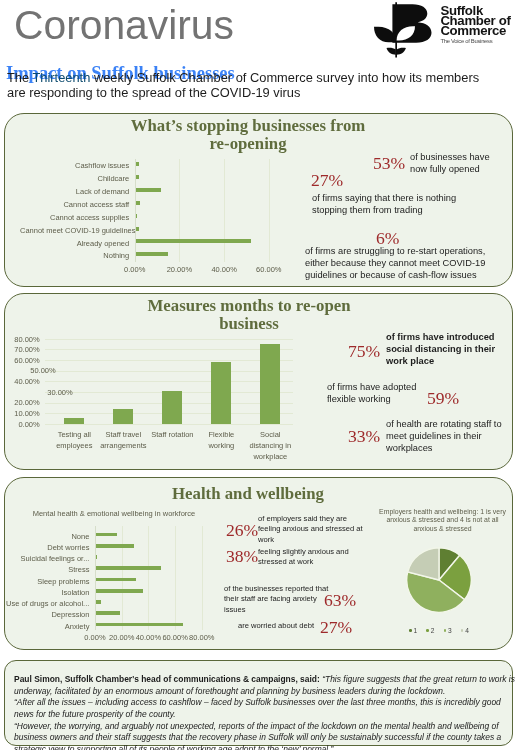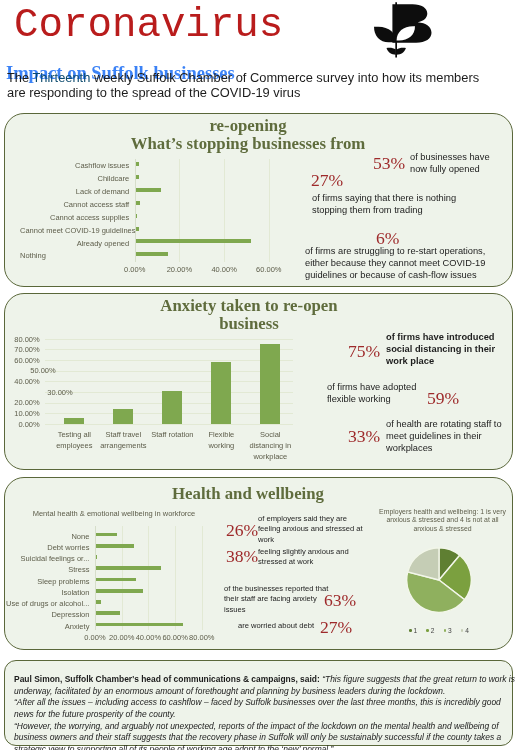--- a/index.html
+++ b/index.html
@@ -1,20 +1,20 @@
 <!DOCTYPE html>
 <html><head>
 <meta charset="utf-8">
 <style>
   html,body{margin:0;padding:0;}
   body{width:519px;height:750px;background:#ffffff;font-family:"Liberation Sans",sans-serif;overflow:hidden;}
   .page{position:relative;width:519px;height:750px;}
 
   
-  .hdr-title{position:absolute;left:14px;top:4.5px;font-family:Liberation Mono, monospace;font-size:40.8px;color:#b91c1c;line-height:1;}
+  .hdr-title{position:absolute;left:14px;top:4.5px;font-family:Liberation Sans, sans-serif;font-size:40.8px;color:#737373;line-height:1;}
   .hdr-sub{position:absolute;left:6px;top:40px;font-family:"Liberation Serif",serif;font-weight:bold;font-size:18.5px;color:#3b82f6;line-height:1;margin-top:24px;}
   .intro{position:absolute;left:7px;top:69.5px;width:490px;font-size:12.85px;color:#1d1d1d;line-height:15.6px;}
   .intro .hl{color:#0c4a6e;font-weight:normal;}
 
   
   .logo{position:absolute;left:366px;top:0px;width:152px;height:58px;}
   .logo-mark{position:absolute;left:0;top:0;width:70px;height:58px;}
   .logo-txt{position:absolute;left:74.4px;top:5.8px;font-family:"Liberation Sans",sans-serif;color:#141414;}
   .logo-txt div{font-size:13.2px;font-weight:bold;line-height:10.3px;letter-spacing:-0.3px;white-space:nowrap;}
   .logo-tag{font-size:5.9px !important;font-weight:normal !important;color:#4a4a4a;margin-top:1.4px;letter-spacing:0.1px;line-height:6px !important;}
@@ -57,26 +57,32 @@
     <svg class="logo-mark" viewBox="0 0 70 58">
       <g fill="#0d0d0d">
         <path d="M30.2 42.3 C30.2 33.0 23.0 26.7 12.4 26.7 H8.0 C8.0 35.8 13.8 42.3 22.6 42.3 Z"></path>
         <path d="M26.4 4.2 H46.6 C55.6 4.2 61.3 7.9 61.3 13.6 C61.3 18.0 57.6 21.4 51.6 22.3 C60.2 22.9 65.5 27.0 65.5 32.8 C65.5 38.6 59.6 42.7 50.2 42.7 H26.4 Z"></path>
         <path d="M29.3 2.2 H31.0 V57.4 H29.3 Z"></path>
         <path d="M29.8 49.6 C27.2 47.7 23.4 47.2 20.5 48.1 C21.7 52.3 25.4 54.8 29.8 54.8 Z"></path>
         <path d="M30.6 49.6 C33.2 47.7 37.0 47.2 39.9 48.1 C38.7 52.3 35.0 54.8 30.6 54.8 Z"></path>
       </g>
       <path d="M30.6 40.4 C30.6 31.8 37.4 26.2 47.0 26.2 L49.0 26.2 C49.0 35.2 42.2 40.4 33.0 40.4 Z" fill="#ffffff"></path>
     </svg>
+    <div class="logo-txt">
+      <div>Suffolk</div>
+      <div>Chamber of</div>
+      <div>Commerce</div>
+      <div class="logo-tag">The Voice of Business</div>
+    </div>
   </div>
 
   <div class="panel p1">
     <div class="ptitle" id="s1-title" style="left:98px;top:3px;width:290px;">
+      <div>What’s stopping businesses from</div>
       <div>re-opening</div>
-      <div>What’s stopping businesses from</div>
     </div>
     <div id="chart1" class="chartbox" style="position:absolute;left:20px;top:45px;width:265px;height:118px;">
         <div class="axlabel" style="left: 94.7px; top: 106.3px; width: 30px; text-align: center;">0.00%</div>
         <div class="gridv" style="left: 154.4px; top: 0px; height: 102.8px;"></div>
         <div class="axlabel" style="left: 139.4px; top: 106.3px; width: 30px; text-align: center;">20.00%</div>
         <div class="gridv" style="left: 199.1px; top: 0px; height: 102.8px;"></div>
         <div class="axlabel" style="left: 184.1px; top: 106.3px; width: 30px; text-align: center;">40.00%</div>
         <div class="gridv" style="left: 243.8px; top: 0px; height: 102.8px;"></div>
         <div class="axlabel" style="left: 228.8px; top: 106.3px; width: 30px; text-align: center;">60.00%</div>
         <div class="gridv" style="left: 109.7px; top: 0px; height: 102.8px; background: rgb(214, 222, 202);"></div>
@@ -87,34 +93,34 @@
         <div class="axlabel" style="left: -5px; top: 28.1px; width: 109.2px; text-align: right;">Lack of demand</div>
         <div class="hbar" style="left: 110.7px; top: 29px; width: 25.032px; height: 4px;"></div>
         <div class="axlabel" style="left: -5px; top: 40.95px; width: 109.2px; text-align: right;">Cannot access staff</div>
         <div class="hbar" style="left: 110.7px; top: 41.85px; width: 4.2465px; height: 4px;"></div>
         <div class="axlabel" style="left: -5px; top: 53.8px; width: 109.2px; text-align: right;">Cannot access supplies</div>
         <div class="hbar" style="left: 110.7px; top: 54.7px; width: 1.5645px; height: 4px;"></div>
         <div class="axlabel" style="left: -5px; top: 66.65px; width: 109.2px; text-align: right;">Cannot meet COVID-19 guidelines</div>
         <div class="hbar" style="left: 110.7px; top: 67.55px; width: 3.576px; height: 4px;"></div>
         <div class="axlabel" style="left: -5px; top: 79.5px; width: 109.2px; text-align: right;">Already opened</div>
         <div class="hbar" style="left: 110.7px; top: 80.4px; width: 115.102px; height: 4px;"></div>
-        <div class="axlabel" style="left: -5px; top: 92.35px; width: 109.2px; text-align: left;">Nothing</div>
+        <div class="axlabel" style="left: -5px; top: 92.35px; width: 109.2px; text-align: right;">Nothing</div>
         <div class="hbar" style="left: 110.7px; top: 93.25px; width: 32.4075px; height: 4px;"></div>
       </div>
     <div class="bignum" style="position:absolute;left:368px;top:39px;">53%</div>
     <div class="stat" style="left:405px;top:37px;width:98px;">of businesses have now fully opened</div>
     <div class="bignum" style="position:absolute;left:306px;top:56px;">27%</div>
     <div class="stat" style="left:307px;top:78px;width:180px;">of firms saying that there is nothing stopping them from trading</div>
     <div class="bignum" style="position:absolute;left:371px;top:114px;">6%</div>
     <div class="stat" style="left:300px;top:131px;width:205px;">of firms are struggling to re-start operations, either because they cannot meet COVID-19 guidelines or because of cash-flow issues</div>
   </div>
 
   <div class="panel p2">
     <div class="ptitle" style="left:99px;top:3px;width:290px;">
-      <div>Anxiety taken to re-open</div>
+      <div>Measures months to re-open</div>
       <div>business</div>
     </div>
     <div id="chart2" style="position:absolute;left:0px;top:0px;width:300px;height:177px;">
         <div class="gridh" style="left: 39.7px; top: 129.8px; width: 248.3px;"></div>
         <div class="axlabel" style="left: 0px; top: 125.6px; width: 34.7px; text-align: right;">0.00%</div>
         <div class="gridh" style="left: 39.7px; top: 119.175px; width: 248.3px;"></div>
         <div class="axlabel" style="left: 0px; top: 114.975px; width: 34.7px; text-align: right;">10.00%</div>
         <div class="gridh" style="left: 39.7px; top: 108.55px; width: 248.3px;"></div>
         <div class="axlabel" style="left: 0px; top: 104.35px; width: 34.7px; text-align: right;">20.00%</div>
         <div class="gridh" style="left: 39.7px; top: 97.925px; width: 248.3px;"></div>

